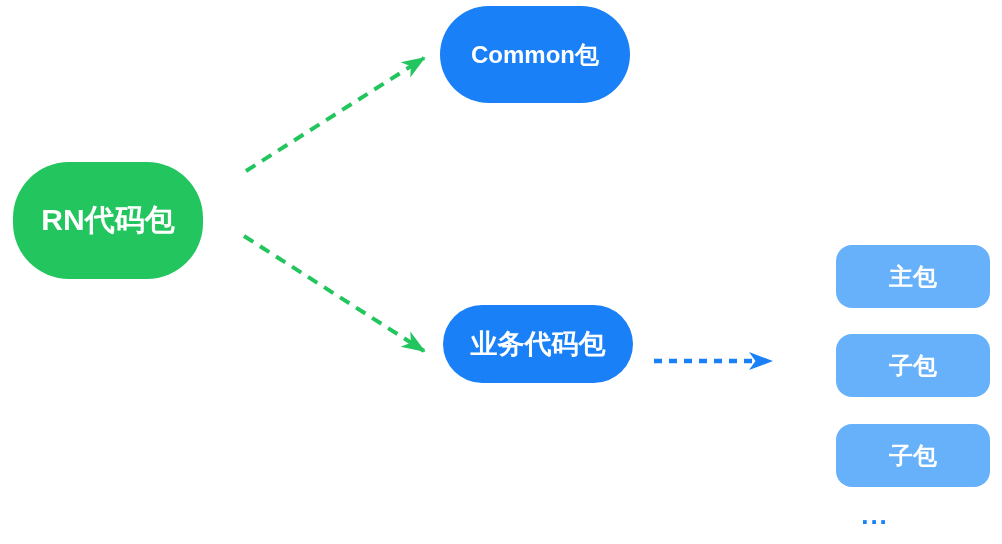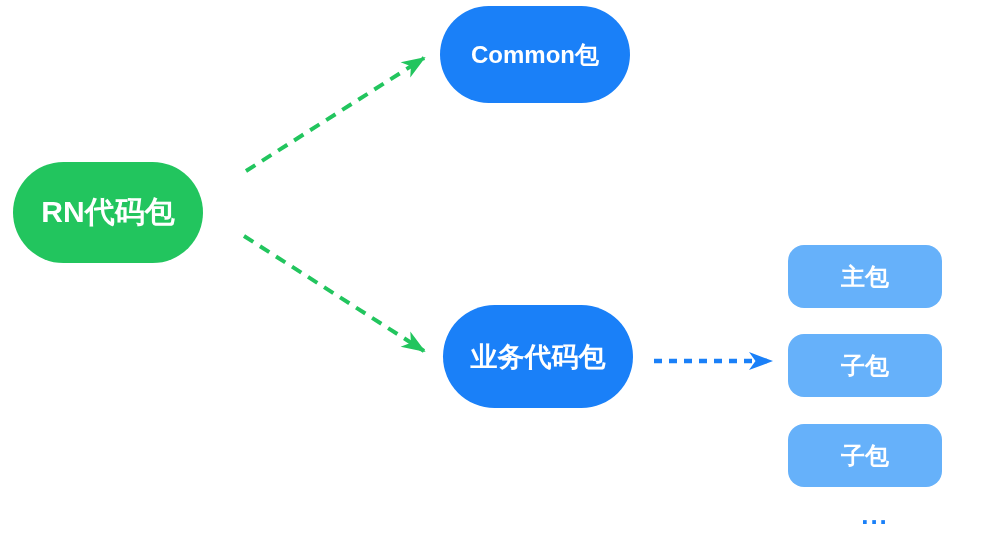--- a/index.html
+++ b/index.html
@@ -34,39 +34,39 @@
     position: absolute;
     display: flex;
     align-items: center;
     justify-content: center;
     color: var(--nodetext);
     font-weight: 700;
     text-align: center;
     white-space: nowrap;
   }
   .pill-root {
-    left: 13px; top: 162px; width: 190px; height: 101px;
+    left: 13px; top: 162px; width: 190px; height: 117px;
     background: var(--green);
     border-radius: 56px;
     font-size: 30px;
   }
   .pill-common {
     left: 440px; top: 6px; width: 190px; height: 97px;
     background: var(--blue);
     border-radius: 49px;
     font-size: 24px;
   }
   .pill-business {
-    left: 443px; top: 305px; width: 190px; height: 103px;
+    left: 443px; top: 305px; width: 190px; height: 78px;
     background: var(--blue);
     border-radius: 52px;
     font-size: 27px;
   }
   .pkg {
-    left: 788px; width: 154px; height: 63px;
+    left: 836px; width: 154px; height: 63px;
     background: var(--lightblue);
     border-radius: 16px;
     font-size: 24px;
   }
   .pkg-1 { top: 245px; }
   .pkg-2 { top: 334px; }
   .pkg-3 { top: 424px; }
   .more {
     position: absolute;
     left: 808px; top: 500px; width: 134px;

